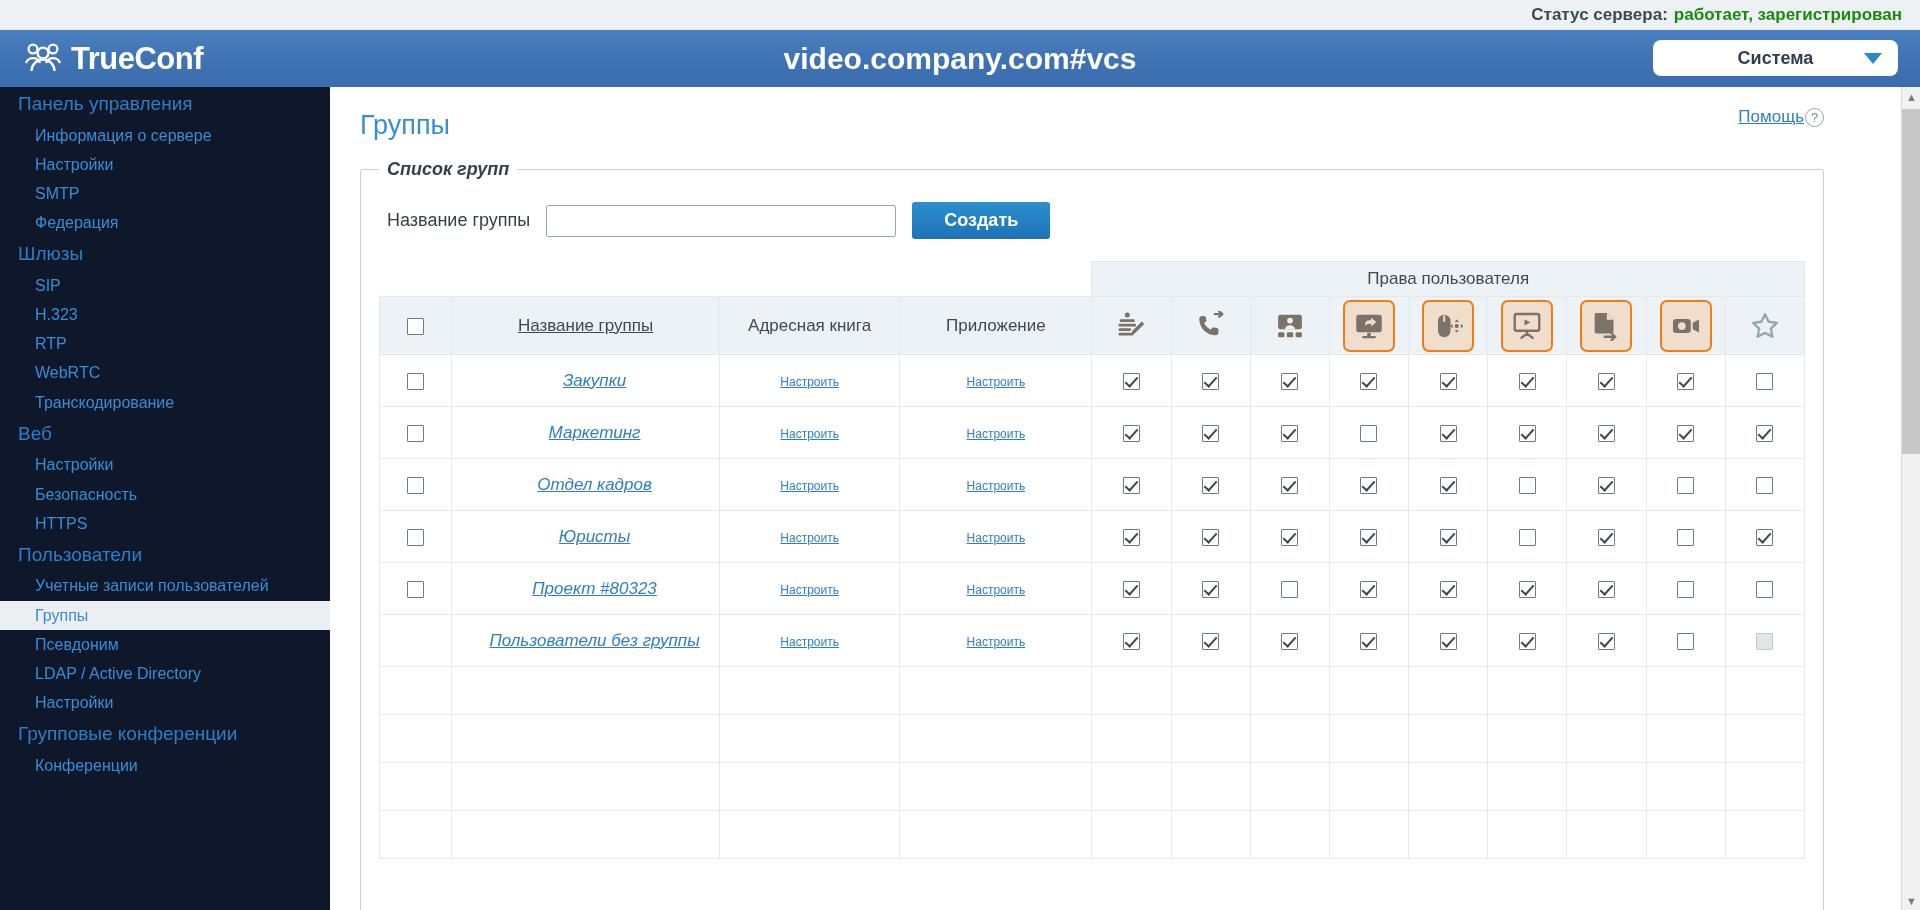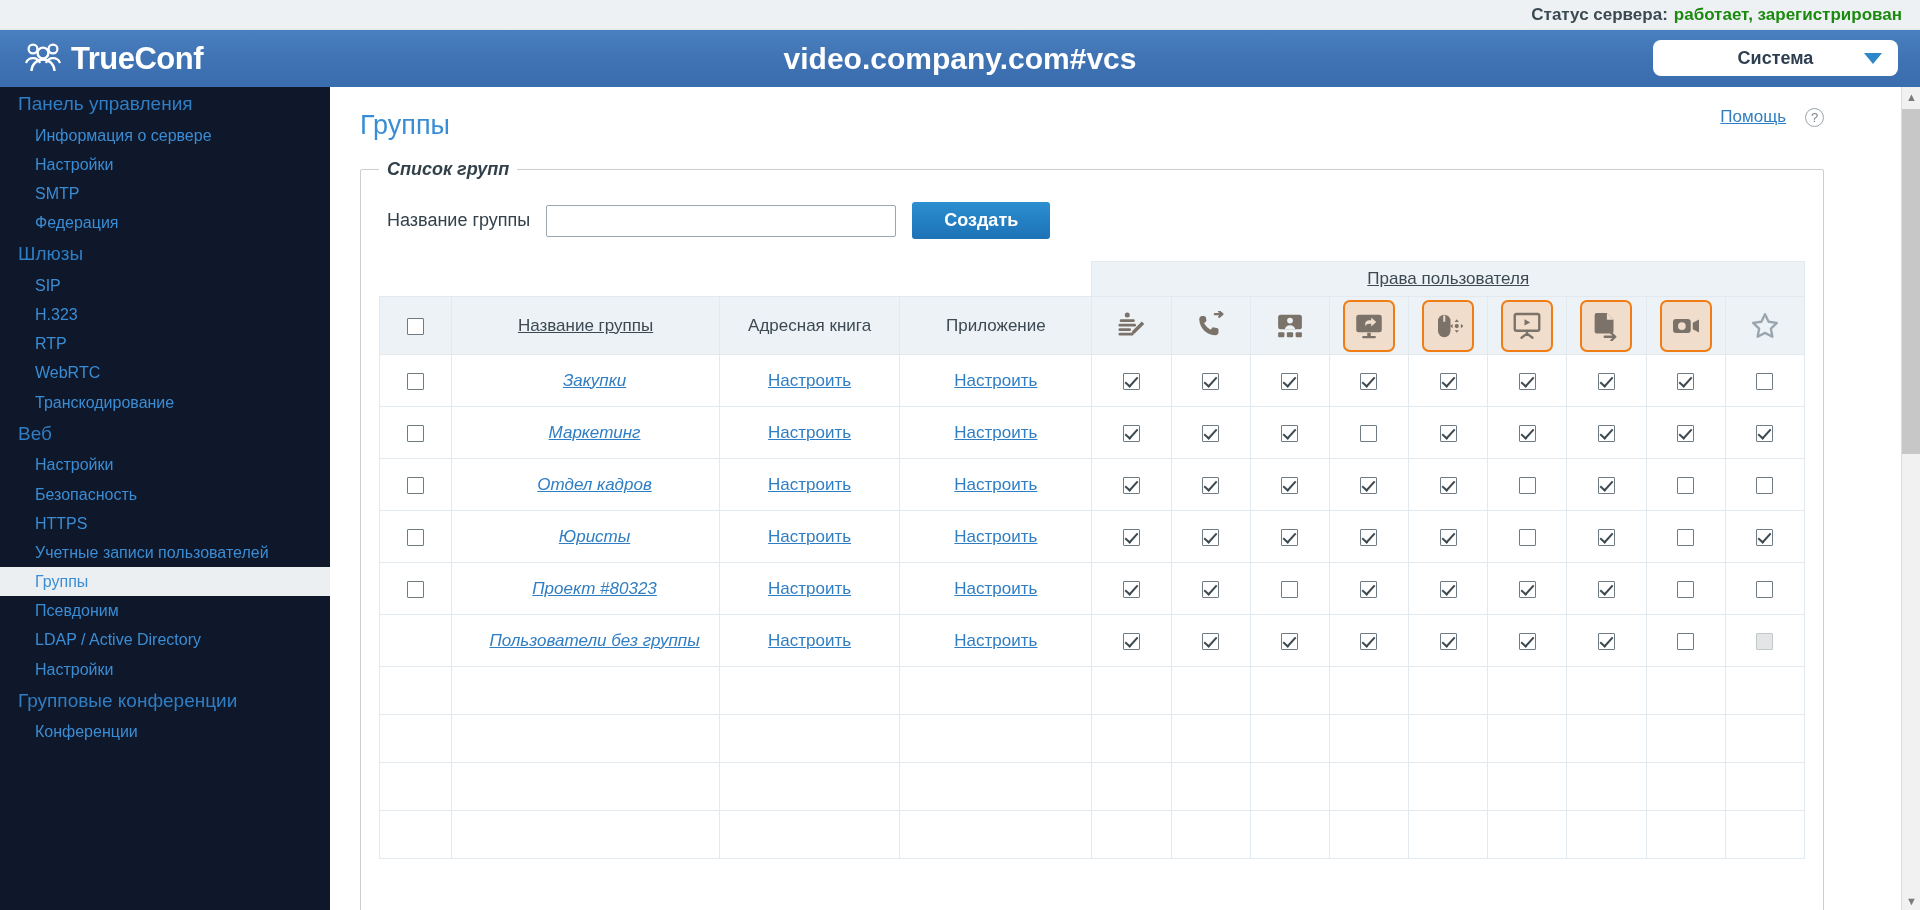--- a/index.html
+++ b/index.html
@@ -68,21 +68,21 @@
     cursor:pointer;
   }
   .nav-item.active{ background:#eceff1; }
 
   
   #content{
     flex:1; position:relative; padding:18px 0 0 0; overflow:hidden;
   }
   #help-link{
     position:absolute; right:96px; top:20px;
-    display:flex; align-items:center; gap:19px;
+    display:flex; align-items:center; gap:1px;
   }
   #help-link .ht{
     font-size:17px; color:#2f7ec4; text-decoration:underline; cursor:pointer;
   }
   #help-link .hq{
     width:19px;height:19px;border:1.5px solid #9aa6ad;border-radius:50%;
     font-size:13px;color:#78858d;display:flex;align-items:center;justify-content:center;
   }
   #page-title{
     font-size:27px;color:#3a8dd4;margin:5px 0 0 30px;font-weight:normal;
@@ -120,29 +120,29 @@
   table#groups-table{
     border-collapse:collapse; width:100%; table-layout:fixed;
   }
   table#groups-table td, table#groups-table th{
     border:1px solid #e3eaef; padding:0; text-align:center;
     font-weight:normal;
   }
   .hdr-band{ background:#edf2f6; }
   .hdr-band td{ border:1px solid #e3eaef; }
   .perm-band-label{
-    font-size:17px; color:#3d4a52; height:35px;text-decoration:underline;
+    font-size:17px; color:#3d4a52; height:35px;
   }
   .hdr-row td{ background:#edf2f6; height:58px; }
   .col-name{ font-size:17px; color:#3d4a52; }
   .col-name.link{
     color:#3d4a52; text-decoration:underline; cursor:pointer;
   }
   td.cell-link a{
-    font-size:17px; color:#2f7ec4; text-decoration:underline; cursor:pointer;
+    font-size:12px; color:#2f7ec4; text-decoration:underline; cursor:pointer;
   }
   .body-row td{ height:52px; background:#fff; }
   .grp-cell{ text-align:left; padding-left:18px !important; }
   .grp-cell a{
     font-size:17px; color:#2f7ec4; text-decoration:underline; cursor:pointer;font-style:italic;
   }
   .empty-row td{ height:48px; }
 
   
   .cb{
@@ -222,20 +222,21 @@
       <div class="nav-group">Шлюзы</div>
       <div class="nav-item">SIP</div>
       <div class="nav-item">H.323</div>
       <div class="nav-item">RTP</div>
       <div class="nav-item">WebRTC</div>
       <div class="nav-item">Транскодирование</div>
       <div class="nav-group">Веб</div>
       <div class="nav-item">Настройки</div>
       <div class="nav-item">Безопасность</div>
       <div class="nav-item">HTTPS</div>
+      <div class="nav-group">Пользователи</div>
       <div class="nav-item">Учетные записи пользователей</div>
       <div class="nav-item active">Группы</div>
       <div class="nav-item">Псевдоним</div>
       <div class="nav-item">LDAP / Active Directory</div>
       <div class="nav-item">Настройки</div>
       <div class="nav-group">Групповые конференции</div>
       <div class="nav-item">Конференции</div>
     </nav>
 
   <main id="content">

